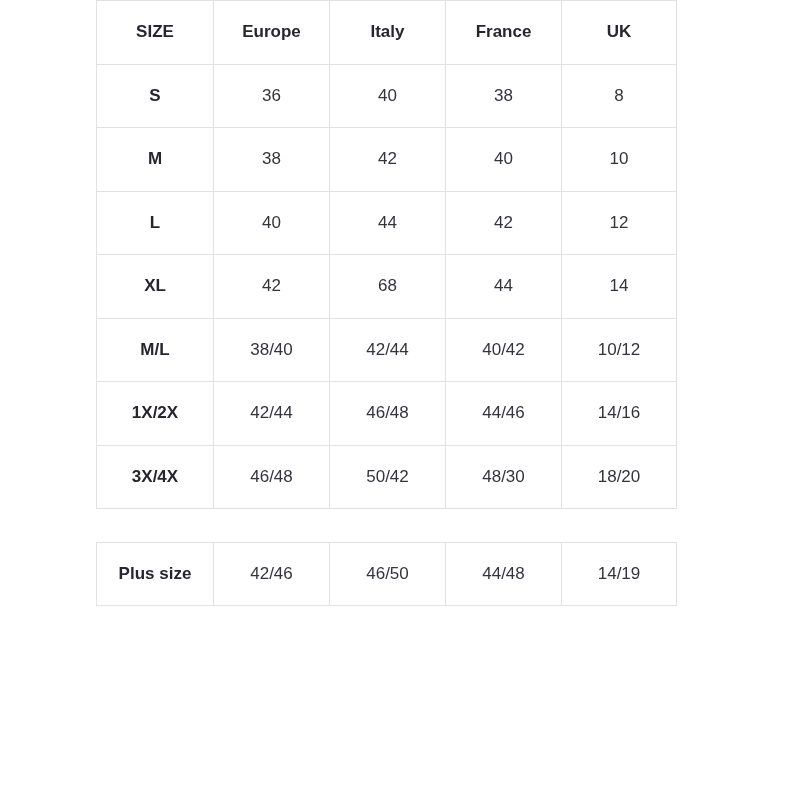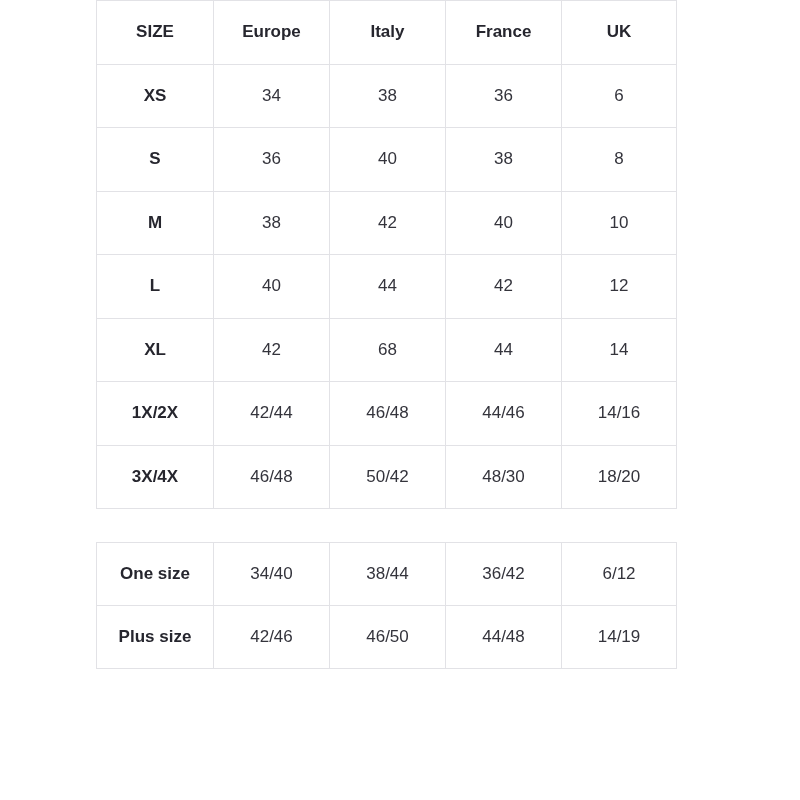--- a/index.html
+++ b/index.html
@@ -83,27 +83,20 @@
         <tr>
           <th>SIZE</th>
           <th>Europe</th>
           <th>Italy</th>
           <th>France</th>
           <th>UK</th>
         </tr>
       </thead>
       <tbody>
         <tr>
-          <td class="rowhead">XS</td>
-          <td>34</td>
-          <td>38</td>
-          <td>36</td>
-          <td>6</td>
-        </tr>
-        <tr>
           <td class="rowhead">S</td>
           <td>36</td>
           <td>40</td>
           <td>38</td>
           <td>8</td>
         </tr>
         <tr>
           <td class="rowhead">M</td>
           <td>38</td>
           <td>42</td>
@@ -116,20 +109,27 @@
           <td>44</td>
           <td>42</td>
           <td>12</td>
         </tr>
         <tr>
           <td class="rowhead">XL</td>
           <td>42</td>
           <td>68</td>
           <td>44</td>
           <td>14</td>
+        </tr>
+        <tr>
+          <td class="rowhead">M/L</td>
+          <td>38/40</td>
+          <td>42/44</td>
+          <td>40/42</td>
+          <td>10/12</td>
         </tr>
         <tr>
           <td class="rowhead">1X/2X</td>
           <td>42/44</td>
           <td>46/48</td>
           <td>44/46</td>
           <td>14/16</td>
         </tr>
         <tr>
           <td class="rowhead">3X/4X</td>
@@ -146,27 +146,20 @@
     <table class="size-table second-table">
       <colgroup>
         <col class="c0">
           <col class="c1">
           <col class="c2">
           <col class="c3">
           <col class="c4">
       </colgroup>
       <tbody>
         <tr>
-          <td class="rowhead">One size</td>
-          <td>34/40</td>
-          <td>38/44</td>
-          <td>36/42</td>
-          <td>6/12</td>
-        </tr>
-        <tr>
           <td class="rowhead">Plus size</td>
           <td>42/46</td>
           <td>46/50</td>
           <td>44/48</td>
           <td>14/19</td>
         </tr>
       </tbody>
     </table>
 
   </div>

